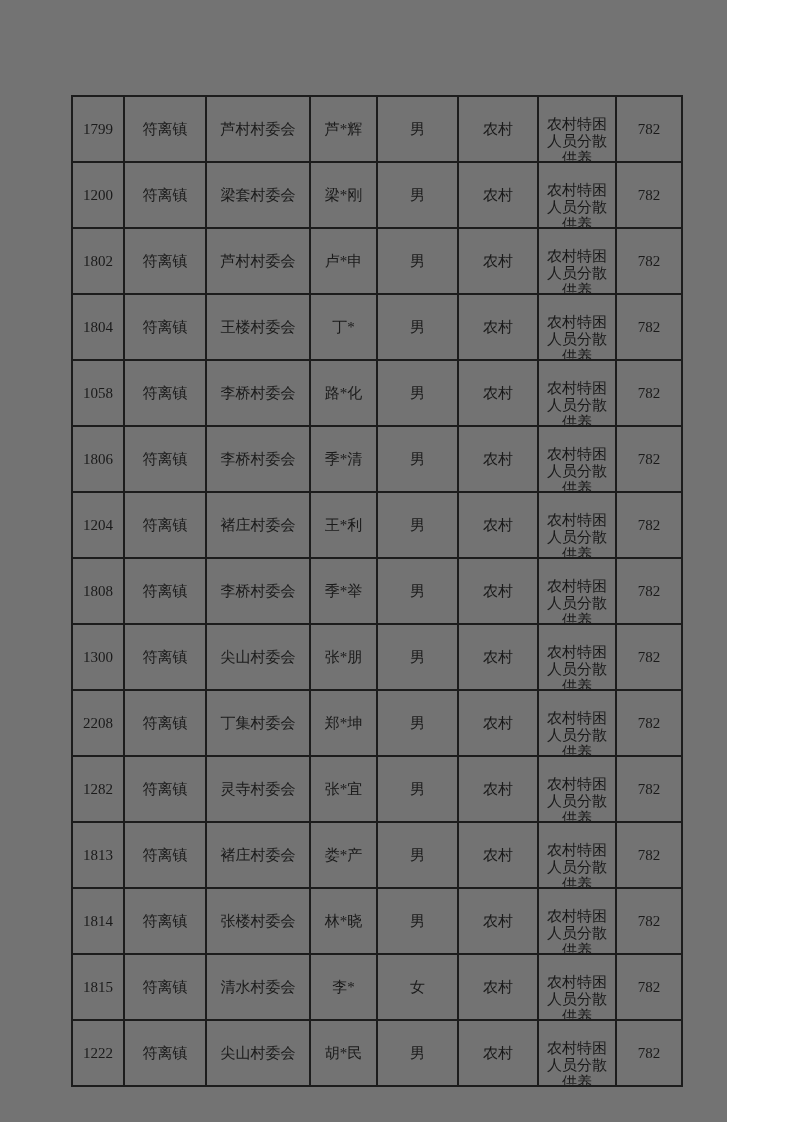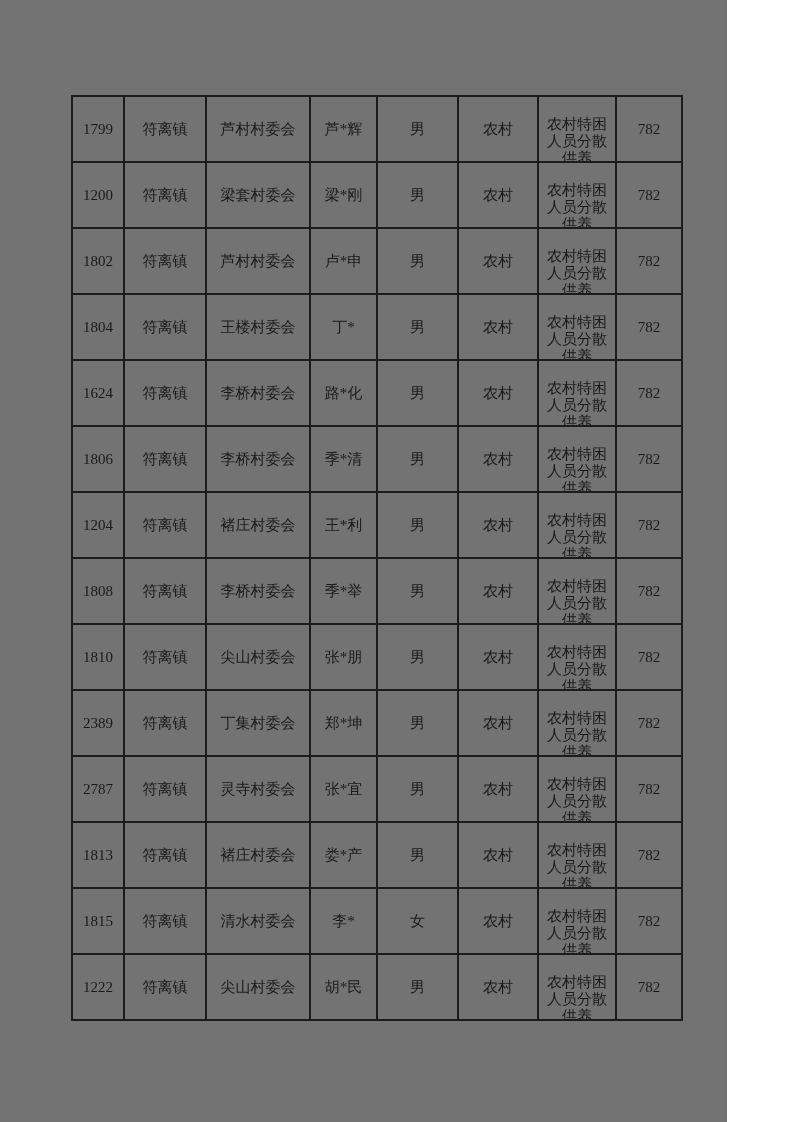--- a/index.html
+++ b/index.html
@@ -118,21 +118,21 @@
           <td class="col-gender">男</td>
           <td class="col-area">农村</td>
           <td class="col-support">
             <div class="support-text">农村特困
 人员分散
 供养</div>
           </td>
           <td class="col-amount">782</td>
         </tr>
         <tr>
-          <td class="col-seq">1624</td>
+          <td class="col-seq">1058</td>
           <td class="col-town">符离镇</td>
           <td class="col-village">李桥村委会</td>
           <td class="col-person">路*化</td>
           <td class="col-gender">男</td>
           <td class="col-area">农村</td>
           <td class="col-support">
             <div class="support-text">农村特困
 人员分散
 供养</div>
           </td>
@@ -174,66 +174,80 @@
           <td class="col-gender">男</td>
           <td class="col-area">农村</td>
           <td class="col-support">
             <div class="support-text">农村特困
 人员分散
 供养</div>
           </td>
           <td class="col-amount">782</td>
         </tr>
         <tr>
-          <td class="col-seq">1810</td>
+          <td class="col-seq">1300</td>
           <td class="col-town">符离镇</td>
           <td class="col-village">尖山村委会</td>
           <td class="col-person">张*朋</td>
           <td class="col-gender">男</td>
           <td class="col-area">农村</td>
           <td class="col-support">
             <div class="support-text">农村特困
 人员分散
 供养</div>
           </td>
           <td class="col-amount">782</td>
         </tr>
         <tr>
-          <td class="col-seq">2389</td>
+          <td class="col-seq">2208</td>
           <td class="col-town">符离镇</td>
           <td class="col-village">丁集村委会</td>
           <td class="col-person">郑*坤</td>
           <td class="col-gender">男</td>
           <td class="col-area">农村</td>
           <td class="col-support">
             <div class="support-text">农村特困
 人员分散
 供养</div>
           </td>
           <td class="col-amount">782</td>
         </tr>
         <tr>
-          <td class="col-seq">2787</td>
+          <td class="col-seq">1282</td>
           <td class="col-town">符离镇</td>
           <td class="col-village">灵寺村委会</td>
           <td class="col-person">张*宜</td>
           <td class="col-gender">男</td>
           <td class="col-area">农村</td>
           <td class="col-support">
             <div class="support-text">农村特困
 人员分散
 供养</div>
           </td>
           <td class="col-amount">782</td>
         </tr>
         <tr>
           <td class="col-seq">1813</td>
           <td class="col-town">符离镇</td>
           <td class="col-village">褚庄村委会</td>
           <td class="col-person">娄*产</td>
+          <td class="col-gender">男</td>
+          <td class="col-area">农村</td>
+          <td class="col-support">
+            <div class="support-text">农村特困
+人员分散
+供养</div>
+          </td>
+          <td class="col-amount">782</td>
+        </tr>
+        <tr>
+          <td class="col-seq">1814</td>
+          <td class="col-town">符离镇</td>
+          <td class="col-village">张楼村委会</td>
+          <td class="col-person">林*晓</td>
           <td class="col-gender">男</td>
           <td class="col-area">农村</td>
           <td class="col-support">
             <div class="support-text">农村特困
 人员分散
 供养</div>
           </td>
           <td class="col-amount">782</td>
         </tr>
         <tr>

